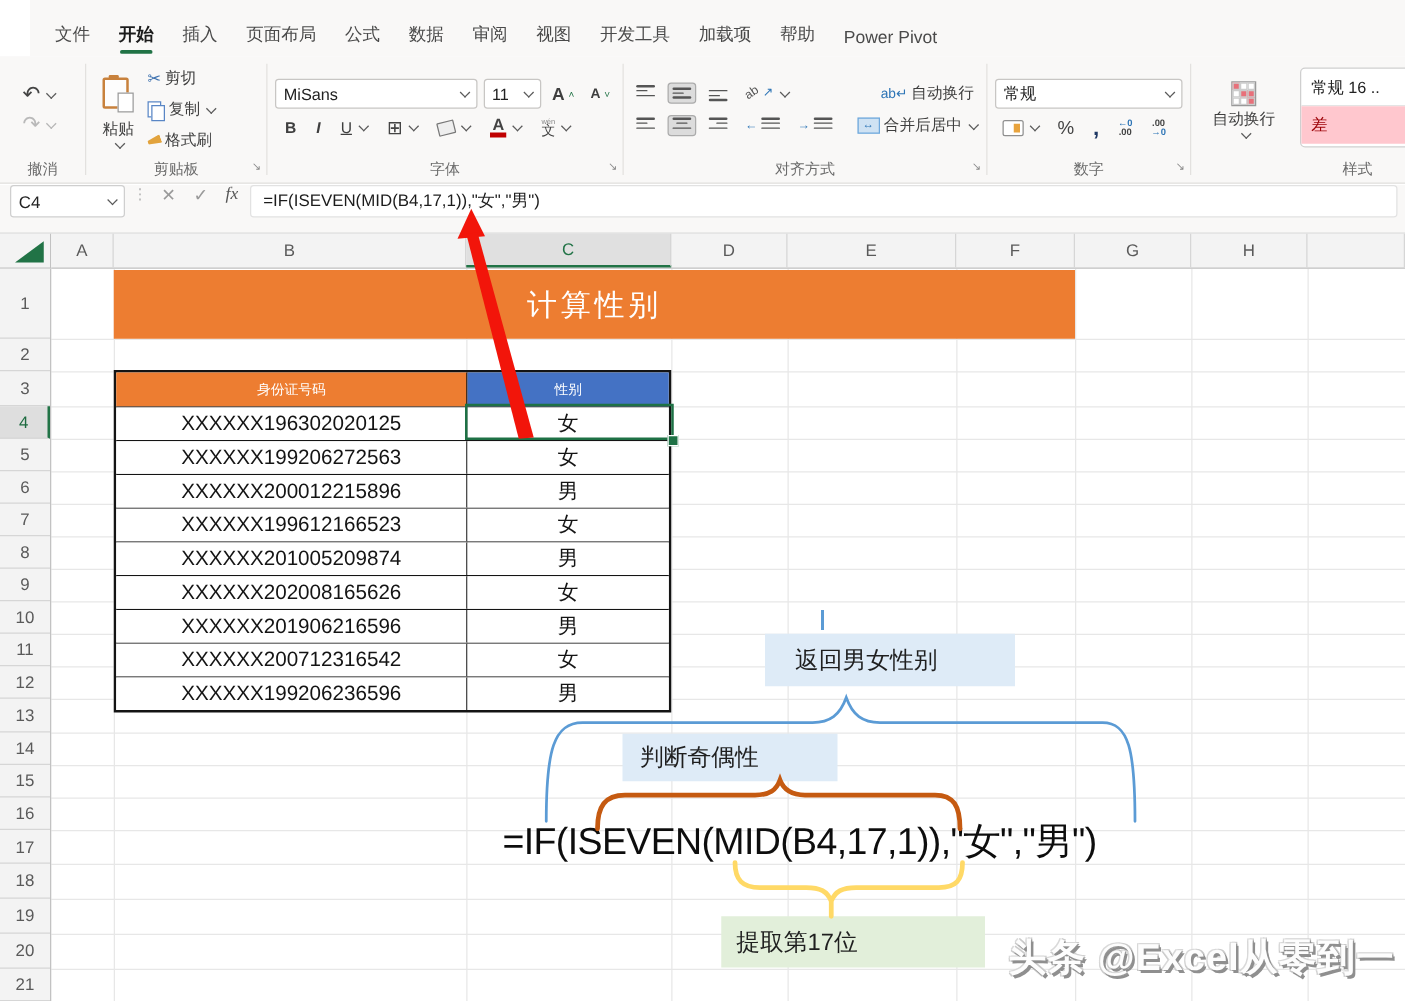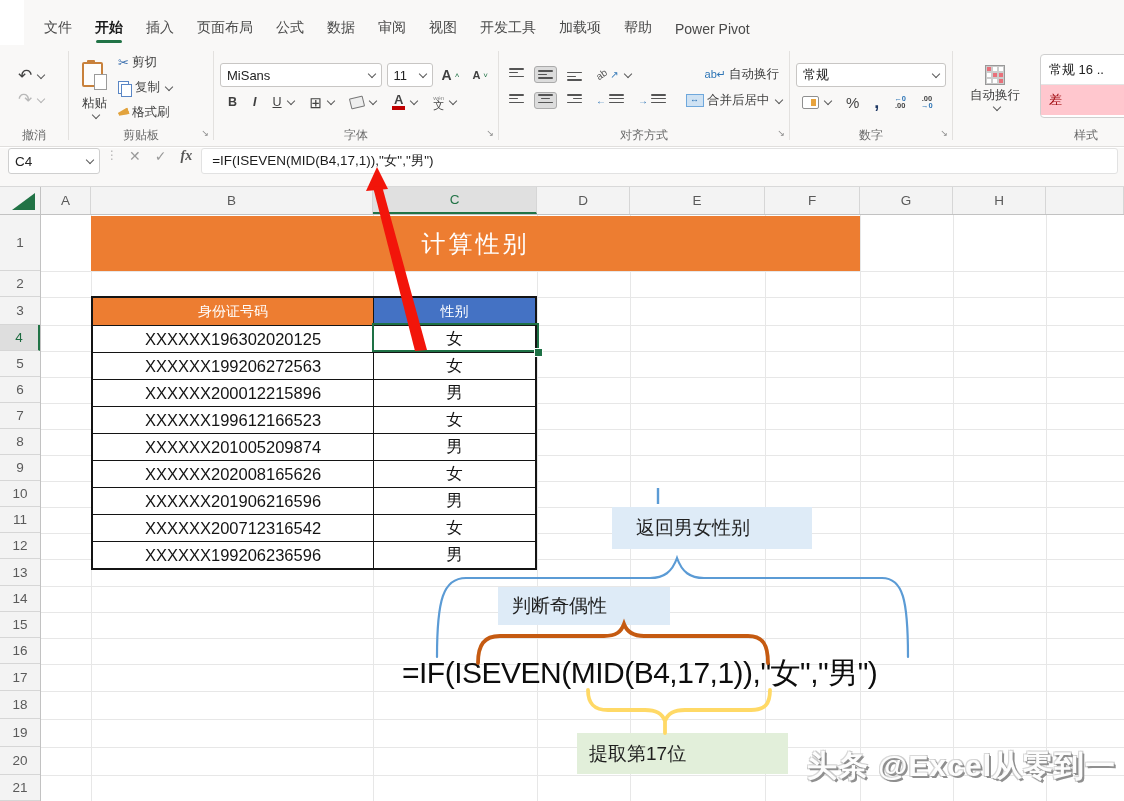--- a/index.html
+++ b/index.html
@@ -70,21 +70,21 @@
            border-radius:4px;overflow:hidden;font-size:13px}
   #gallery .g1{height:29px;line-height:29px;padding-left:8px;color:#222;border-bottom:1px solid #e4e4e4}
   #gallery .g2{height:30px;line-height:30px;padding-left:8px;color:#9C0006;background:#FFC7CE}
   
   #fbar{position:absolute;left:0;top:148px;width:100%;height:39px;background:#f9f8f7;border-bottom:1px solid #d9d9d9;
         display:flex;box-sizing:border-box;padding:0 6px 0 8px;gap:4px}
   #namebox{width:92px;height:26px;background:#fff;border:1px solid #cfcfcf;border-radius:3px;display:flex;align-items:center;
            font-size:13.5px;color:#222;padding:0 6px;box-sizing:border-box;justify-content:space-between}
   .fdots{color:#b5b5b5;font-size:12px;padding:0 2px}
   .fico{color:#9a9a9a;font-size:14px;padding:0 5px}
-  .ffx{font-family:"Liberation Serif","DejaVu Serif",serif;font-style:italic;font-weight:bold;color:#555;font-size:14px;padding:0 5px}
+  .ffx{font-family:"Liberation Serif","DejaVu Serif",serif;font-style:italic;font-weight:normal;color:#555;font-size:14px;padding:0 5px}
   #formulabox{flex:1;height:26px;background:#fff;border:1px solid #e2e2e2;border-radius:3px;display:flex;align-items:center;
               font-size:13.5px;color:#1c1c1c;padding:0 10px;box-sizing:border-box;white-space:nowrap;overflow:hidden}
   
   #corner{position:absolute;left:0;top:187px;width:41px;height:28px;background:#f3f3f3;border-bottom:1px solid #c2c2c2;
           border-right:1px solid #c2c2c2;box-sizing:border-box}
   #corner .tri{position:absolute;right:5px;bottom:4px;width:0;height:0;border-bottom:17px solid #217346;border-left:23px solid transparent}
   #colheaders{position:absolute;left:41px;top:187px;right:0;height:28px;background:#f3f3f3;border-bottom:1px solid #c2c2c2;
               display:flex;box-sizing:border-box}
   .chcell{height:100%;box-sizing:border-box;border-right:1px solid #d6d6d6;display:flex;align-items:center;justify-content:center;
           font-size:13.5px;color:#5a5a5a;flex:none}
@@ -98,21 +98,21 @@
   .ghl{position:absolute;left:41px;right:0;height:1px;background:#e7e7e7}
   
   #banner{position:absolute;left:91px;top:216px;width:769px;height:55px;background:#ED7D31;color:#fff;
           display:flex;align-items:center;justify-content:center;font-size:24px;letter-spacing:3px;z-index:5}
   #idtable{position:absolute;left:91px;top:296px;width:446px;box-sizing:border-box;border:2px solid #141414;z-index:5;background:#fff}
   .trow{display:flex;border-top:1px solid #141414}
   .trow:first-child{border-top:0}
   .tc{box-sizing:border-box;display:flex;align-items:center;justify-content:center;background:#fff}
   .tc1{width:281px;border-right:1px solid #141414}
   .tc2{flex:1}
-  .thead .tc{height:27px;color:#fff;font-size:14px}
+  .thead .tc{height:27px;color:#fff;font-size:11px}
   .thead .tc1{background:#ED7D31}
   .thead .tc2{background:#4472C4}
   .trow.data .tc{height:26px;font-size:16.5px;color:#141414}
   #selcell{position:absolute;left:372px;top:323px;width:167px;height:29px;border:2px solid #1e7145;box-sizing:border-box;z-index:12}
   #fillhandle{position:absolute;left:534px;top:348px;width:7px;height:7px;background:#1e7145;border:1px solid #fff;z-index:13}
   
   .callout{position:absolute;z-index:40;font-size:19px;color:#1f1f1f;display:flex;align-items:center}
   #lbl-return{left:612px;top:507px;width:200px;height:42px;background:#DEEBF7;padding-left:24px;box-sizing:border-box}
   #lbl-parity{left:498px;top:587px;width:172px;height:38px;background:#DEEBF7;padding-left:14px;box-sizing:border-box}
   #lbl-extract{left:577px;top:733px;width:211px;height:41px;background:#E2EFDA;padding-left:12px;box-sizing:border-box}

